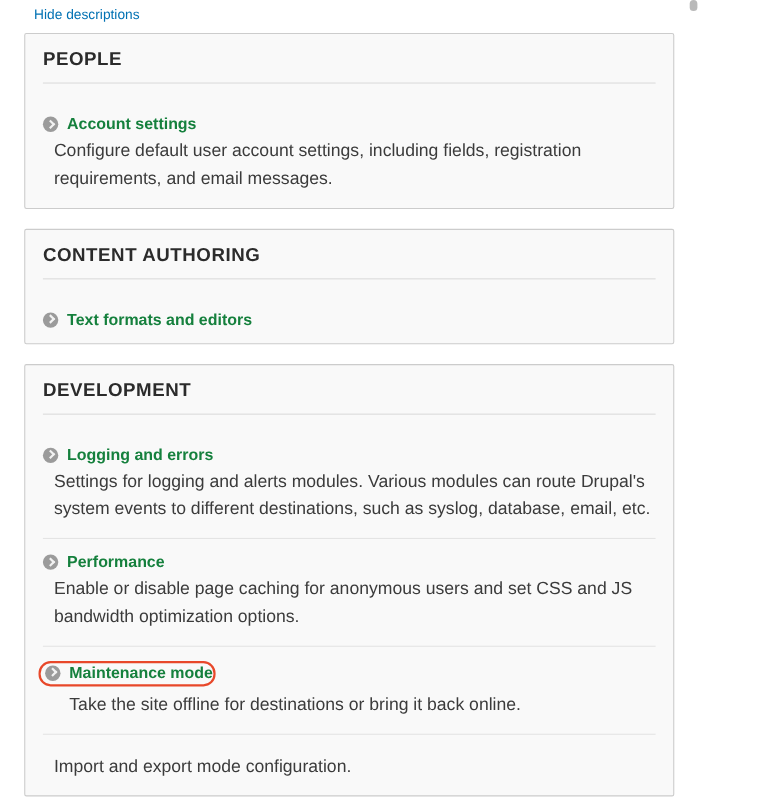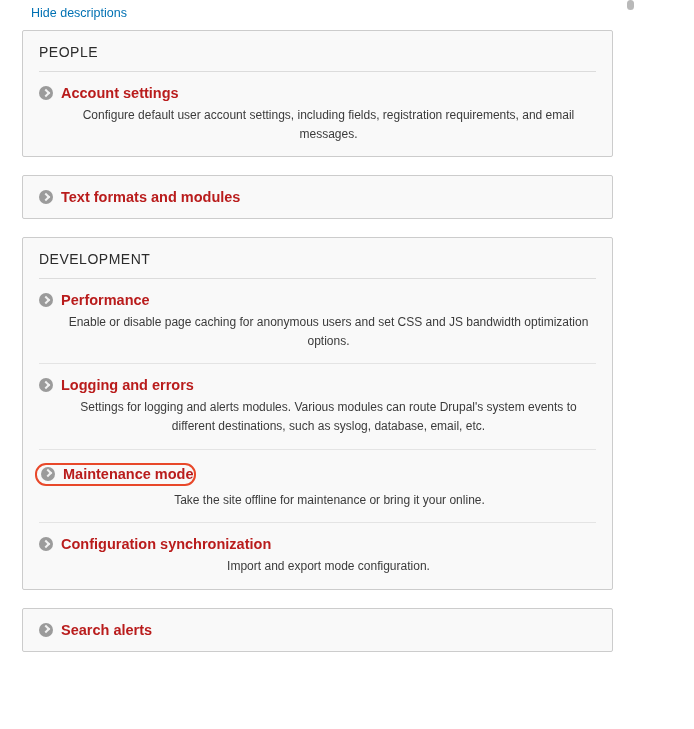--- a/index.html
+++ b/index.html
@@ -33,28 +33,28 @@
     text-decoration: none;
   }
   .panel {
     border: 1px solid #ccc;
     background: #f9f9f9;
     border-radius: 2px;
     margin-bottom: 18px;
     padding: 0 16px;
   }
   .panel-title {
-    font-size: 14px;
-    font-weight: normal;
+    font-size: 17px;
+    font-weight: bold;
     letter-spacing: 0.5px;
     color: #2b2b2b;
     text-transform: uppercase;
     padding: 13px 0 11px 0;
     border-bottom: 1px solid #dcdcdc;
-    margin: 0 0 0 0;
+    margin: 0 0 16px 0;
   }
   .item {
     padding: 13px 0 13px 0;
     border-bottom: 1px solid #e4e4e4;
   }
   .item:last-child {
     border-bottom: none;
   }
   .item-head {
     display: flex;
@@ -75,32 +75,31 @@
     position: absolute;
     left: 4px;
     top: 3.5px;
     width: 4px;
     height: 4px;
     border-top: 2px solid #f2f2f2;
     border-right: 2px solid #f2f2f2;
     transform: rotate(45deg);
   }
   .item-link {
-    color: #b91c1c;
+    color: #15803d;
     font-size: 14.5px;
     font-weight: bold;
     text-decoration: none;
   }
   .item-desc {
-    margin: 5px 0 0 22px;
-    font-size: 12px;
+    margin: 5px 0 0 10px;
+    font-size: 16px;
     line-height: 1.55;
     color: #3b3b3b;
     max-width: 600px;
-    text-align: center;
   }
   .highlight-box {
     display: inline-block;
     border: 2px solid #e8482a;
     border-radius: 11px;
     padding: 1px 0 2px 4px;
     margin-left: -4px;
   }
   .highlight-box .item-head {
     gap: 8px;
@@ -148,62 +147,59 @@
     <div class="item">
       <div class="item-head">
         <span class="bullet-icon"></span>
         <a href="#" class="item-link">Account settings</a>
       </div>
       <div class="item-desc">Configure default user account settings, including fields, registration requirements, and email messages.</div>
     </div>
   </div>
 
   <div class="panel">
-    <div class="item">
-      <div class="item-head">
-        <span class="bullet-icon"></span>
-        <a href="#" class="item-link">Text formats and modules</a>
+    <div class="panel-title">CONTENT AUTHORING</div>
+    <div class="item">
+      <div class="item-head">
+        <span class="bullet-icon"></span>
+        <a href="#" class="item-link">Text formats and editors</a>
       </div>
     </div>
   </div>
 
   <div class="panel">
     <div class="panel-title">DEVELOPMENT</div>
 
     <div class="item">
       <div class="item-head">
         <span class="bullet-icon"></span>
+        <a href="#" class="item-link">Logging and errors</a>
+      </div>
+      <div class="item-desc">Settings for logging and alerts modules. Various modules can route Drupal's system events to different destinations, such as syslog, database, email, etc.</div>
+    </div>
+
+    <div class="item">
+      <div class="item-head">
+        <span class="bullet-icon"></span>
         <a href="#" class="item-link">Performance</a>
       </div>
       <div class="item-desc">Enable or disable page caching for anonymous users and set CSS and JS bandwidth optimization options.</div>
-    </div>
-
-    <div class="item">
-      <div class="item-head">
-        <span class="bullet-icon"></span>
-        <a href="#" class="item-link">Logging and errors</a>
-      </div>
-      <div class="item-desc">Settings for logging and alerts modules. Various modules can route Drupal's system events to different destinations, such as syslog, database, email, etc.</div>
     </div>
 
     <div class="item highlighted">
       <div class="highlight-box">
         <div class="item-head">
           <span class="bullet-icon"></span>
           <a href="#" class="item-link">Maintenance mode</a>
         </div>
       </div>
-      <div class="item-desc">Take the site offline for maintenance or bring it your online.</div>
-    </div>
-
-    <div class="item">
-      <div class="item-head">
-        <span class="bullet-icon"></span>
-        <a href="#" class="item-link">Configuration synchronization</a>
-      </div>
+      <div class="item-desc">Take the site offline for destinations or bring it back online.</div>
+    </div>
+
+    <div class="item">
       <div class="item-desc">Import and export mode configuration.</div>
     </div>
   </div>
 
   <div class="panel">
     <div class="item">
       <div class="item-head">
         <span class="bullet-icon"></span>
         <a href="#" class="item-link">Search alerts</a>
       </div>

